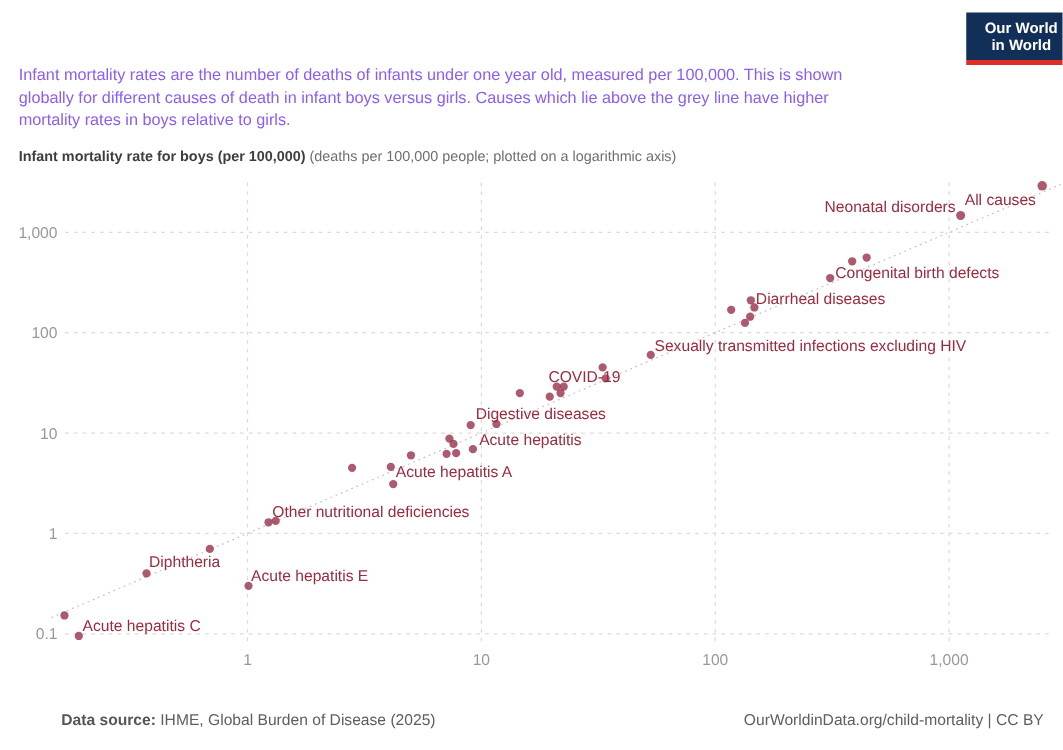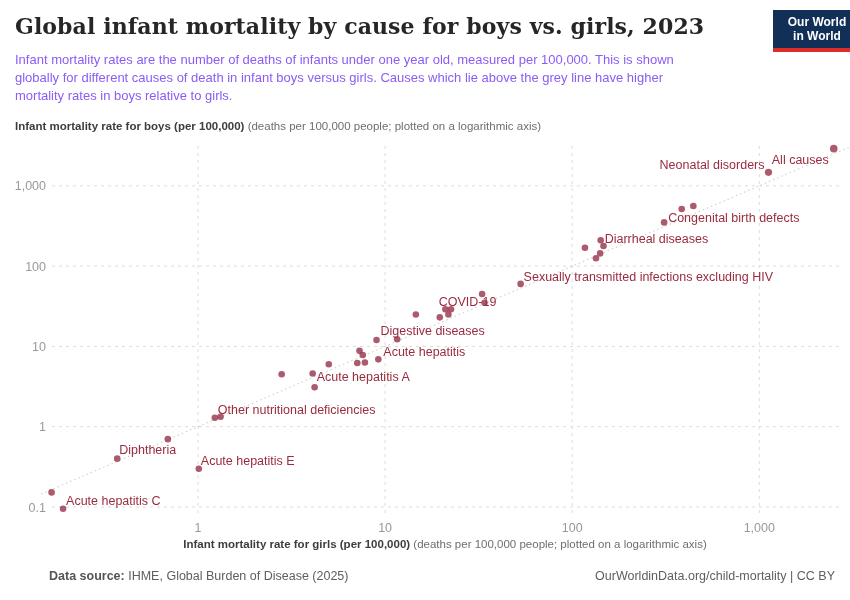--- a/index.html
+++ b/index.html
@@ -114,33 +114,31 @@
       <text x="467.5397053786059" y="305.71133603867287" text-anchor="middle" font-size="12.5" fill="#9a2b3e">COVID-19</text>
       <text x="380.53877351609765" y="335.0417459423757" text-anchor="start" font-size="12.5" fill="#9a2b3e">Digestive diseases</text>
       <text x="383.3247024963534" y="356.3404180137984" text-anchor="start" font-size="12.5" fill="#9a2b3e">Acute hepatitis</text>
       <text x="316.6518595922625" y="381.48054611596956" text-anchor="start" font-size="12.5" fill="#9a2b3e">Acute hepatitis A</text>
       <text x="217.82124635031136" y="413.8196462629703" text-anchor="start" font-size="12.5" fill="#9a2b3e">Other nutritional deficiencies</text>
       <text x="119.21054257293477" y="453.6545826963646" text-anchor="start" font-size="12.5" fill="#9a2b3e">Diphtheria</text>
       <text x="200.80852903473243" y="464.6871632460111" text-anchor="start" font-size="12.5" fill="#9a2b3e">Acute hepatitis E</text>
       <text x="66.05479873827431" y="504.7887944953055" text-anchor="start" font-size="12.5" fill="#9a2b3e">Acute hepatitis C</text>
     </svg>
 
-  <h1 class="title">Global infant mortality by cause for boys vs. girls, 2023</h1>
   <p class="subtitle">Infant mortality rates are the number of deaths of infants under one year old, measured per 100,000. This is shown globally for different causes of death in infant boys versus girls. Causes which lie above the grey line have higher mortality rates in boys relative to girls.</p>
 
   <div class="logo">
     <div class="logo-box" style="background: rgb(18, 47, 87);">
       <span>Our World</span>
       <span>in World</span>
     </div>
     <div class="logo-stripe" style="background: rgb(220, 46, 39);"></div>
   </div>
 
   <div class="axis-unit-y"><span class="axis-unit-bold">Infant mortality rate for boys (per 100,000)</span><span> (deaths per 100,000 people; plotted on a logarithmic axis)</span></div>
 
-  <div class="axis-unit-x"><span class="axis-unit-bold">Infant mortality rate for girls (per 100,000)</span><span> (deaths per 100,000 people; plotted on a logarithmic axis)</span></div>
 
   <div class="footer">
     <div><b>Data source:</b><span> IHME, Global Burden of Disease (2025)</span></div>
     <div><span class="link">OurWorldinData.org/child-mortality</span><span> | CC BY</span></div>
   </div>
 
 </div>
 
 </body></html>

